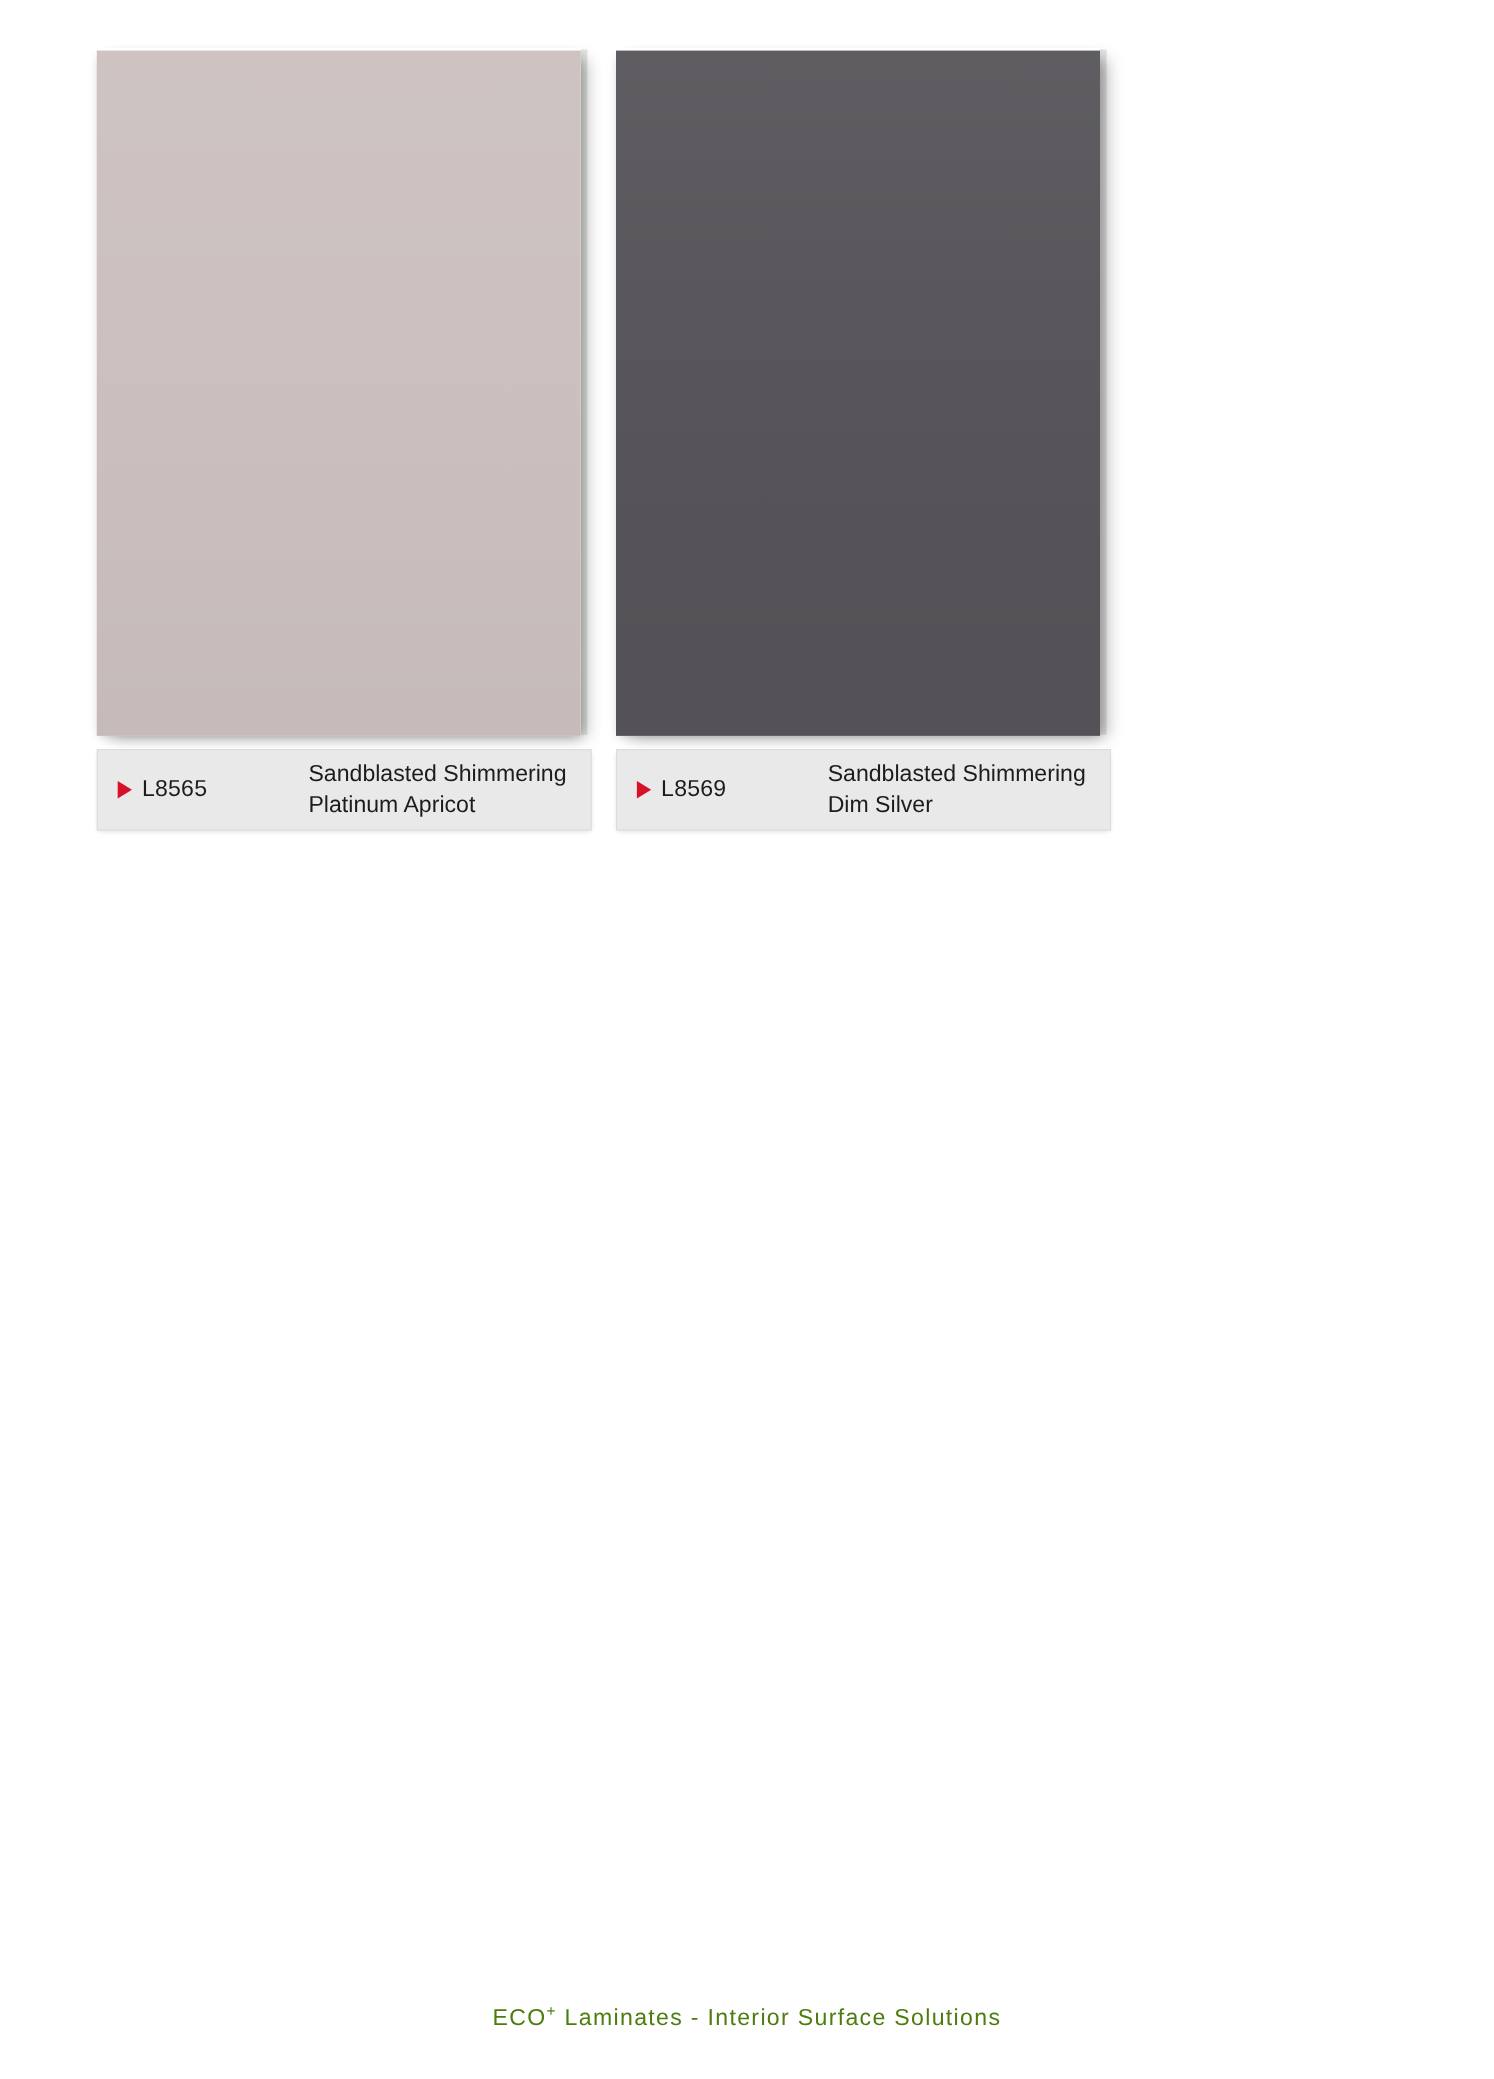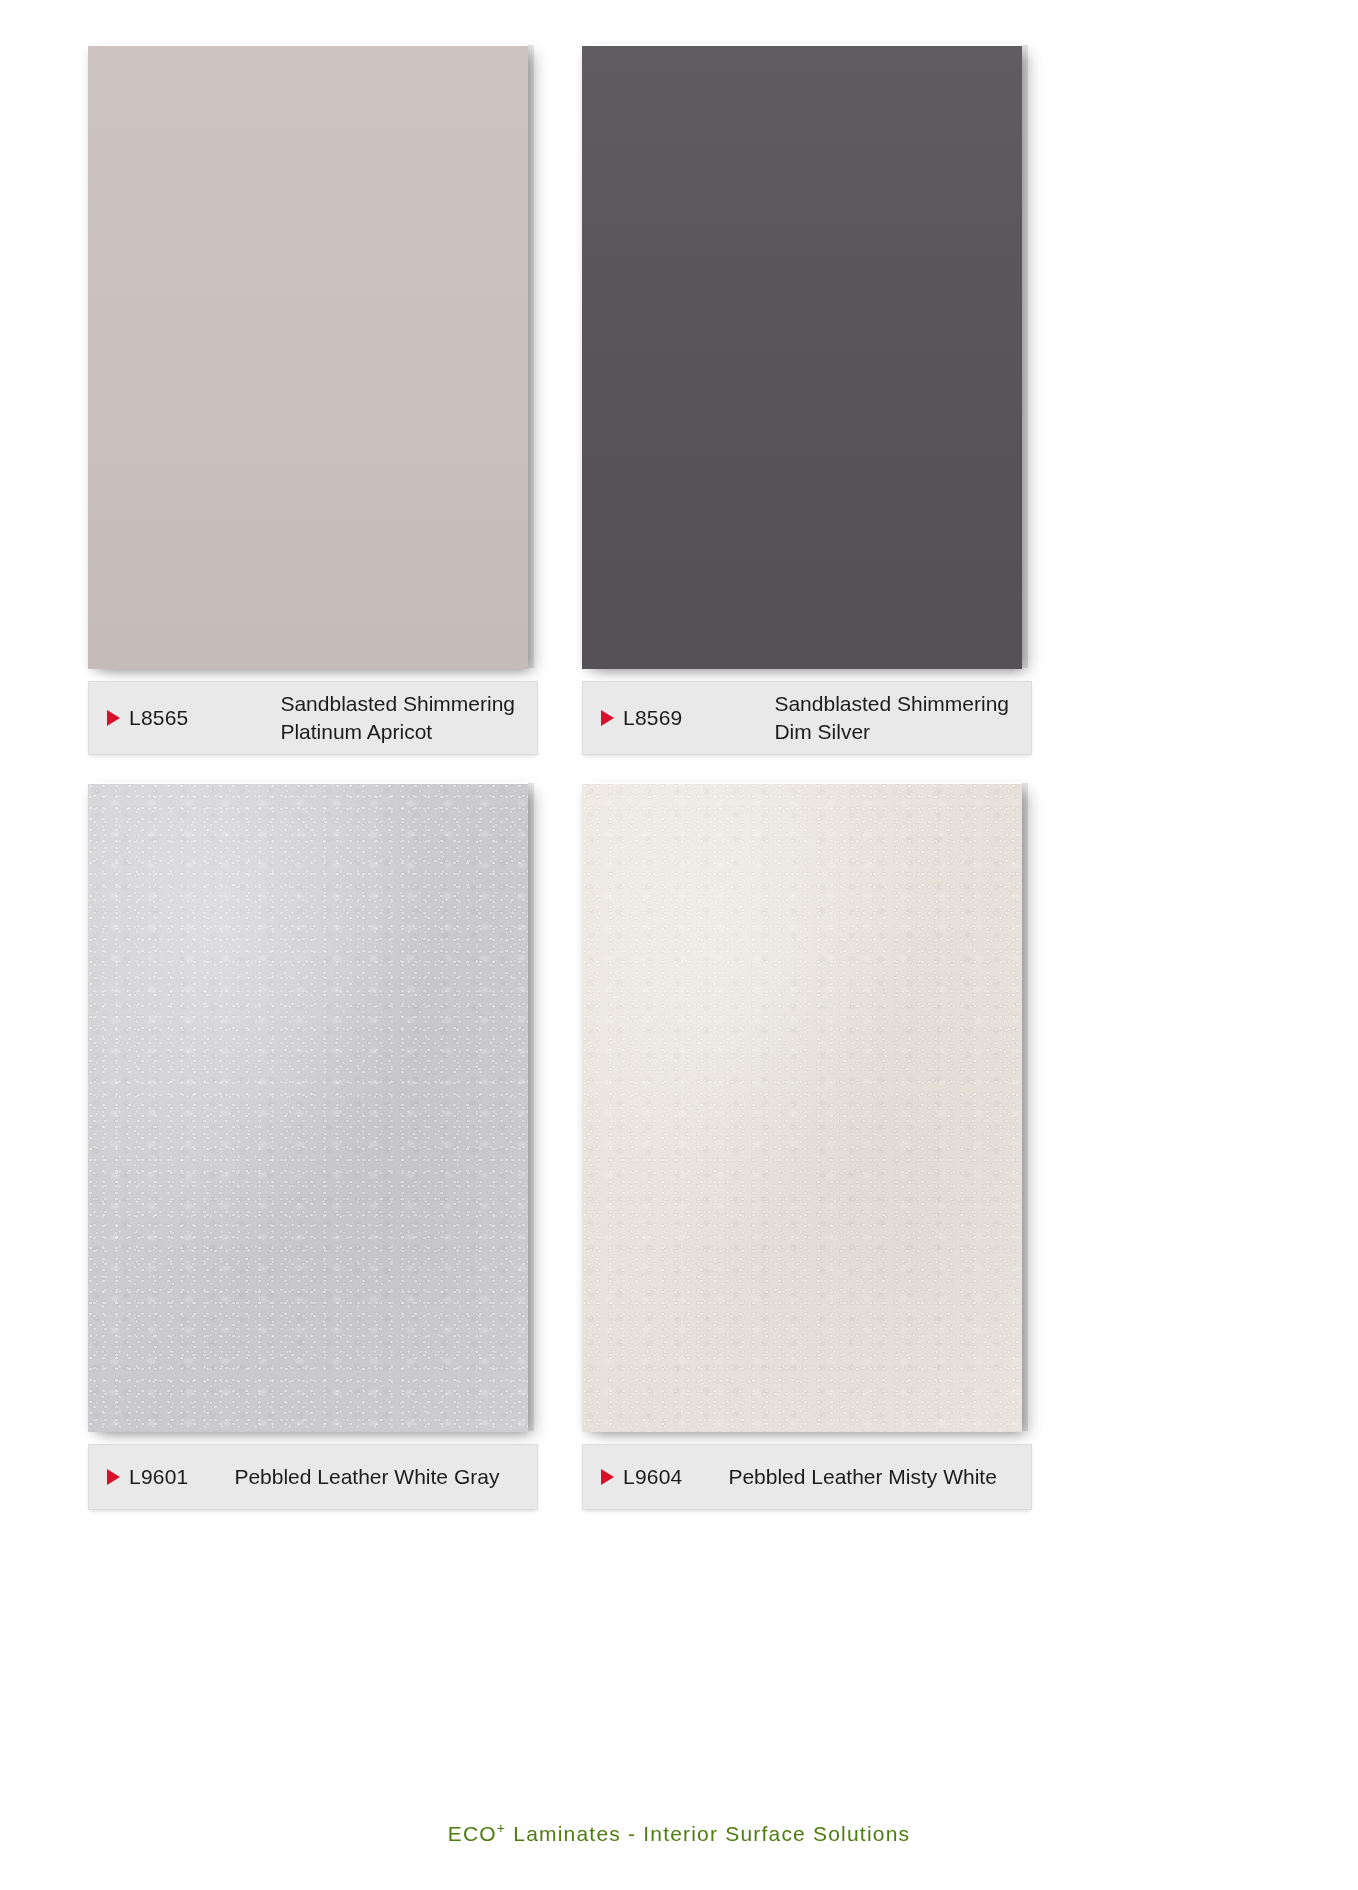--- a/index.html
+++ b/index.html
@@ -29,21 +29,21 @@
     width: 1358px;
     height: 1800px;
   }
 
   .swatch-card {
     position: absolute;
     width: 450px;
   }
 
   .card-col-left  { left: 88px; }
-  .card-col-right { left: 582px; }
+  .card-col-right { left: 560px; }
   .card-row-top    { top: 44px; }
   .card-row-bottom { top: 782px; }
 
   
   .chip {
     position: relative;
     width: 440px;
     box-sizing: border-box;
     border-top: 2px solid rgba(255,255,255,0.55);
     box-shadow:
@@ -192,47 +192,21 @@
         <div class="sheen"></div>
       </div>
       <div class="label-plate plate-two-line">
         <span class="bullet-icon"></span>
         <span class="code">L8569</span>
         <span class="name name-indent-a">Sandblasted Shimmering
 Dim Silver</span>
       </div>
     </div>
 
-    <div class="swatch-card card-col-left card-row-bottom">
-      <div class="chip chip-tall2">
-        <div class="chip-surface" id="surf-2" style="background: rgb(206, 205, 208);"></div>
-        <div class="pebble"></div>
-        <div class="pebble2"></div>
-        <div class="mottle"></div>
-      </div>
-      <div class="label-plate plate-one-line">
-        <span class="bullet-icon"></span>
-        <span class="code">L9601</span>
-        <span class="name name-indent-b">Pebbled Leather White Gray</span>
-      </div>
-    </div>
-
-    <div class="swatch-card card-col-right card-row-bottom">
-      <div class="chip chip-tall2">
-        <div class="chip-surface" id="surf-3" style="background: rgb(234, 229, 221);"></div>
-        <div class="pebble"></div>
-        <div class="pebble2"></div>
-        <div class="mottle"></div>
-      </div>
-      <div class="label-plate plate-one-line">
-        <span class="bullet-icon"></span>
-        <span class="code">L9604</span>
-        <span class="name name-indent-b">Pebbled Leather Misty White</span>
-      </div>
-    </div>
+
 
   </div>
 
   <div class="footer">
     <span class="footer-text" style="color: #4d7c0f;"><span>ECO</span><sup>+</sup><span> Laminates - Interior Surface Solutions</span></span>
   </div>
 
 </div>
 
 </body></html>

